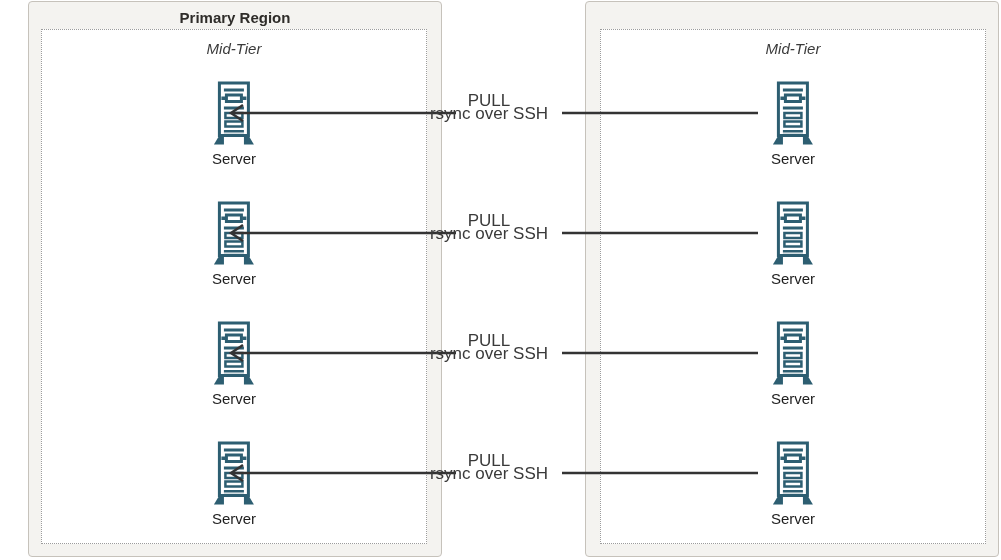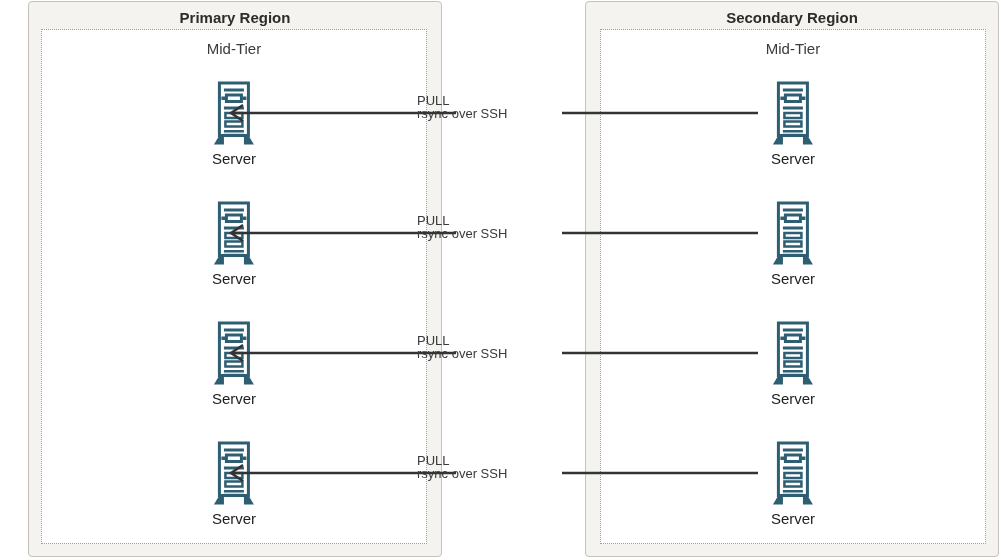--- a/index.html
+++ b/index.html
@@ -51,20 +51,21 @@
     background:var(--tier-fill);
     border:1px dotted var(--tier-border);
   }
   .region.primary .tier-box{left:12px;}
   .region.secondary .tier-box{left:14px;}
   .tier-title{
     text-align:center;
     padding-top:10px;
     font-size:15px;
     color:var(--text-color);
+    font-style:italic;
   }
   .server{
     position:absolute;
     left:50%;
     transform:translateX(-50%);
     text-align:right;
   }
   .server svg{
     display:block;
     margin:0 auto;
@@ -83,23 +84,24 @@
     width:1001px;height:560px;
     pointer-events:none;
   }
   .arrows path{
     stroke:var(--arrow-color);
     stroke-width:2.5;
     fill:none;
   }
   .conn-label{
     position:absolute;
-    left:417px;
+    left:399px;
     width:180px;
-    font-size:13px;
+    text-align:center;
+    font-size:17px;
     line-height:13px;
     color:var(--text-color);
   }
   .hidden-defs{position:absolute;width:0;height:0;overflow:hidden;}
 </style>
 </head>
 <body>
 
 <svg class="hidden-defs" aria-hidden="true">
   <symbol id="srv" viewBox="0 0 44 64">
@@ -145,21 +147,20 @@
       <div class="server" style="top:411px">
         <svg>
             <use href="#srv"></use>
           </svg>
         <div class="server-label">Server</div>
       </div>
     </div>
   </section>
 
   <section class="region secondary">
-    <div class="region-title">Secondary Region</div>
     <div class="tier-box">
       <div class="tier-title">Mid-Tier</div>
       <div class="server" style="top:51px">
         <svg>
             <use href="#srv"></use>
           </svg>
         <div class="server-label">Server</div>
       </div>
       <div class="server" style="top:171px">
         <svg>

